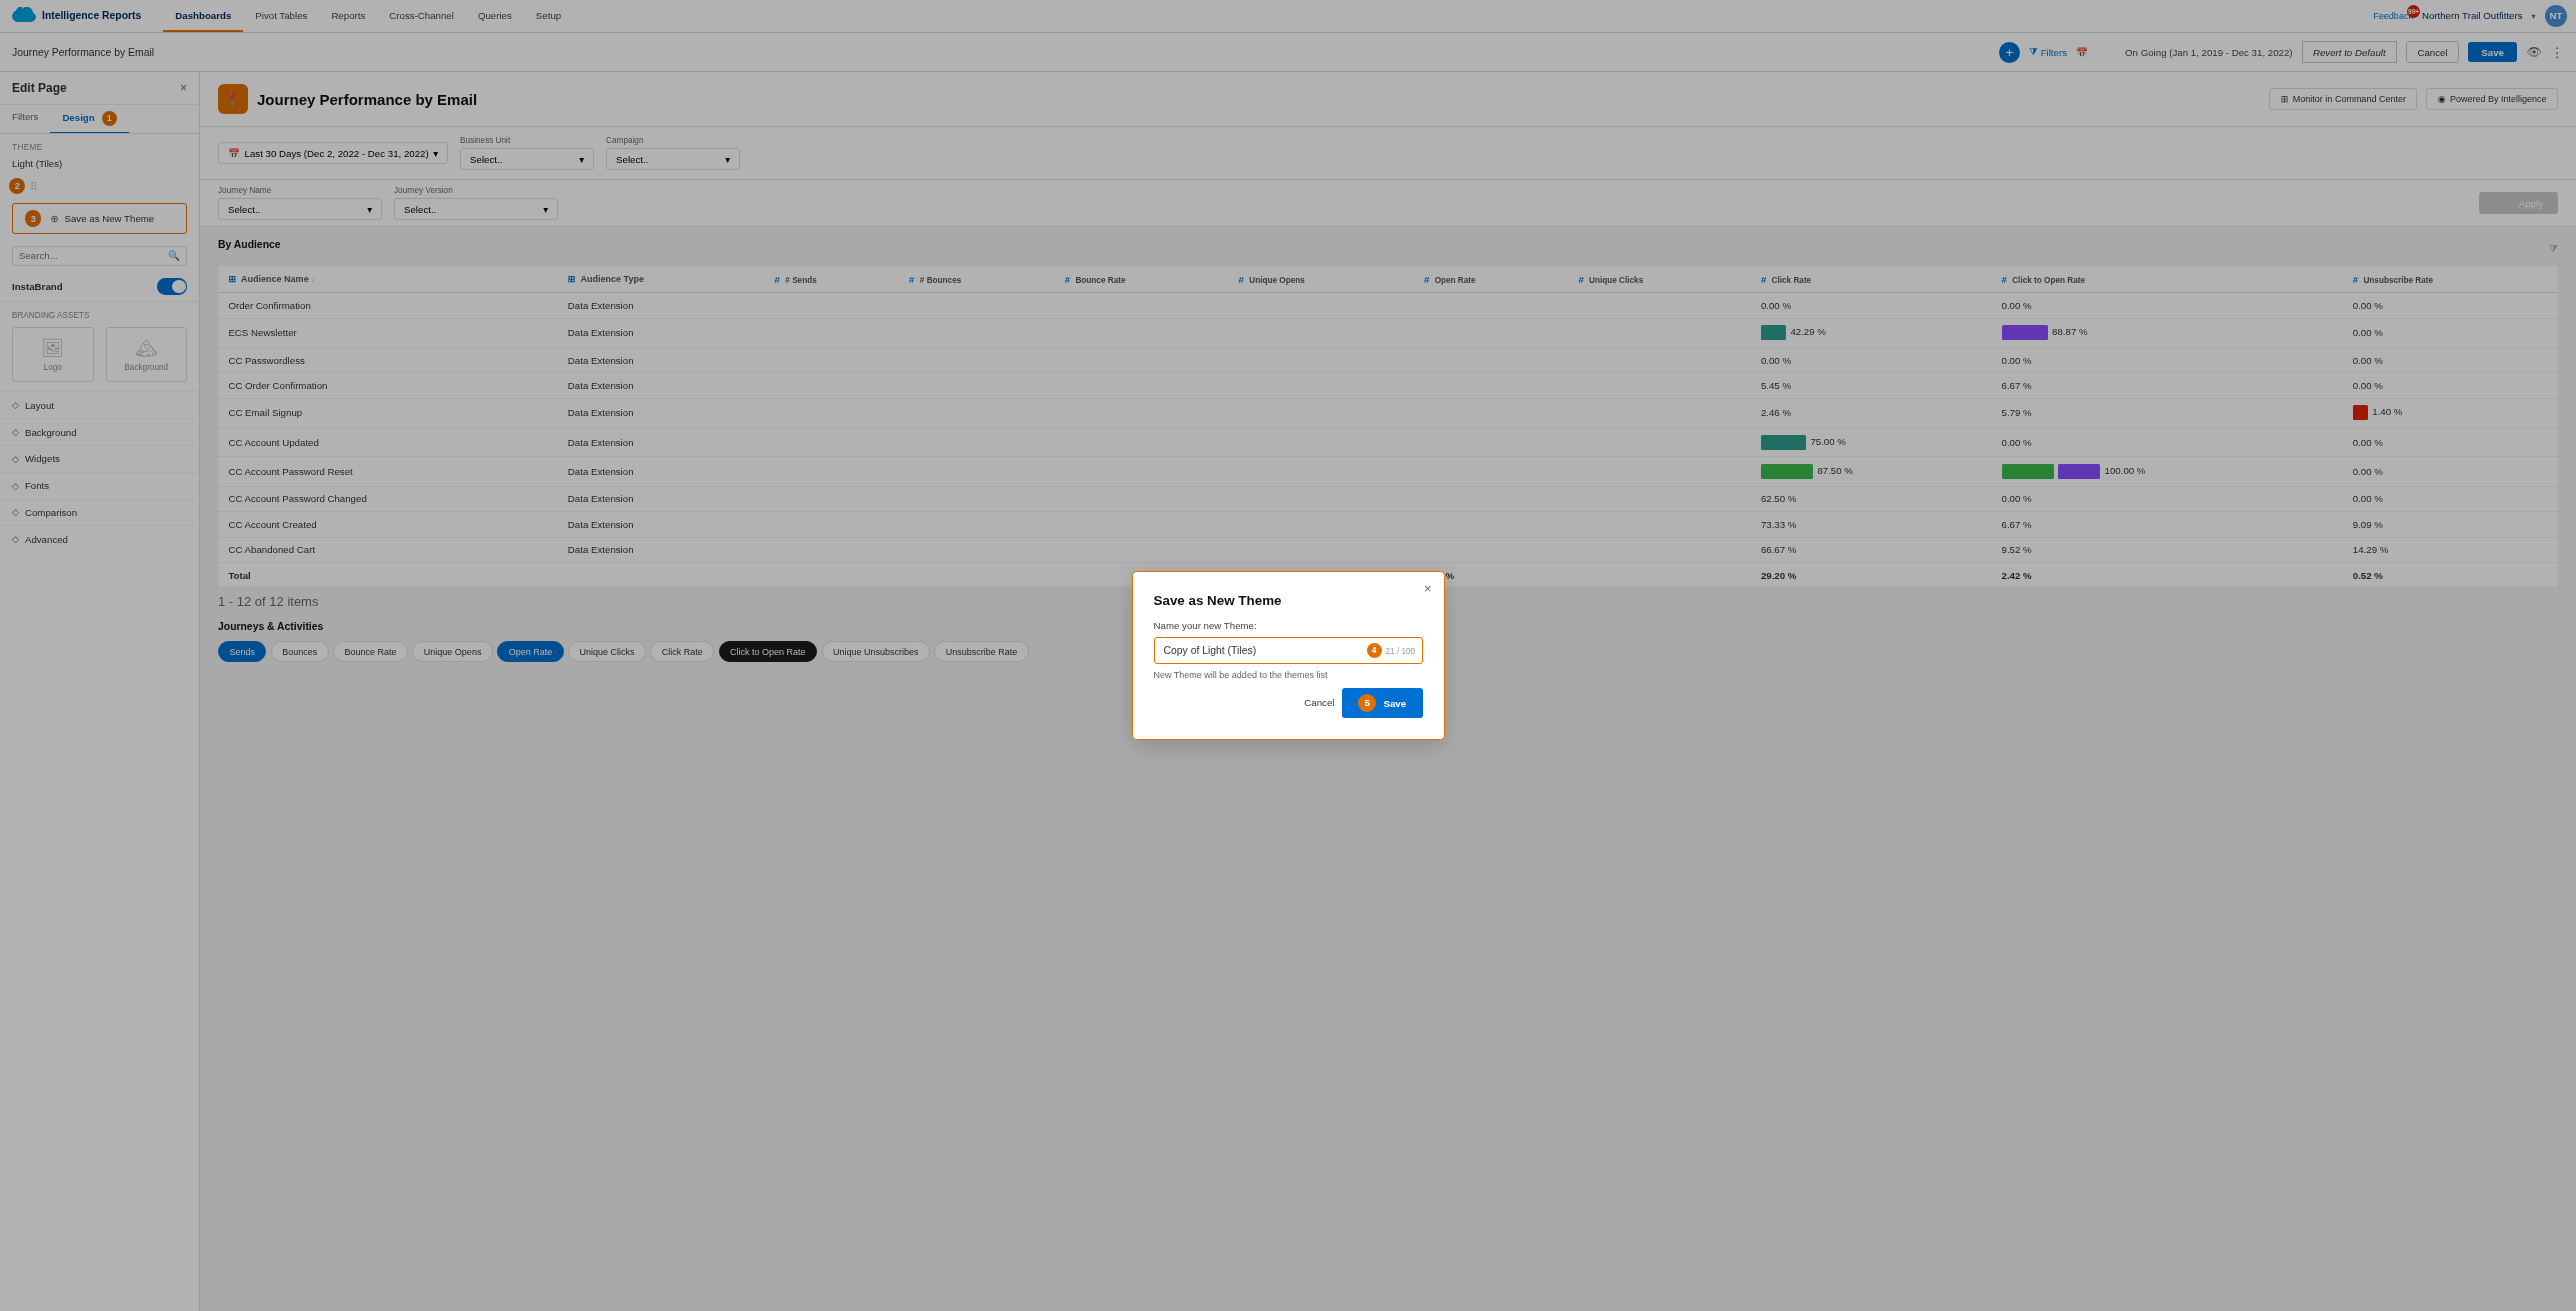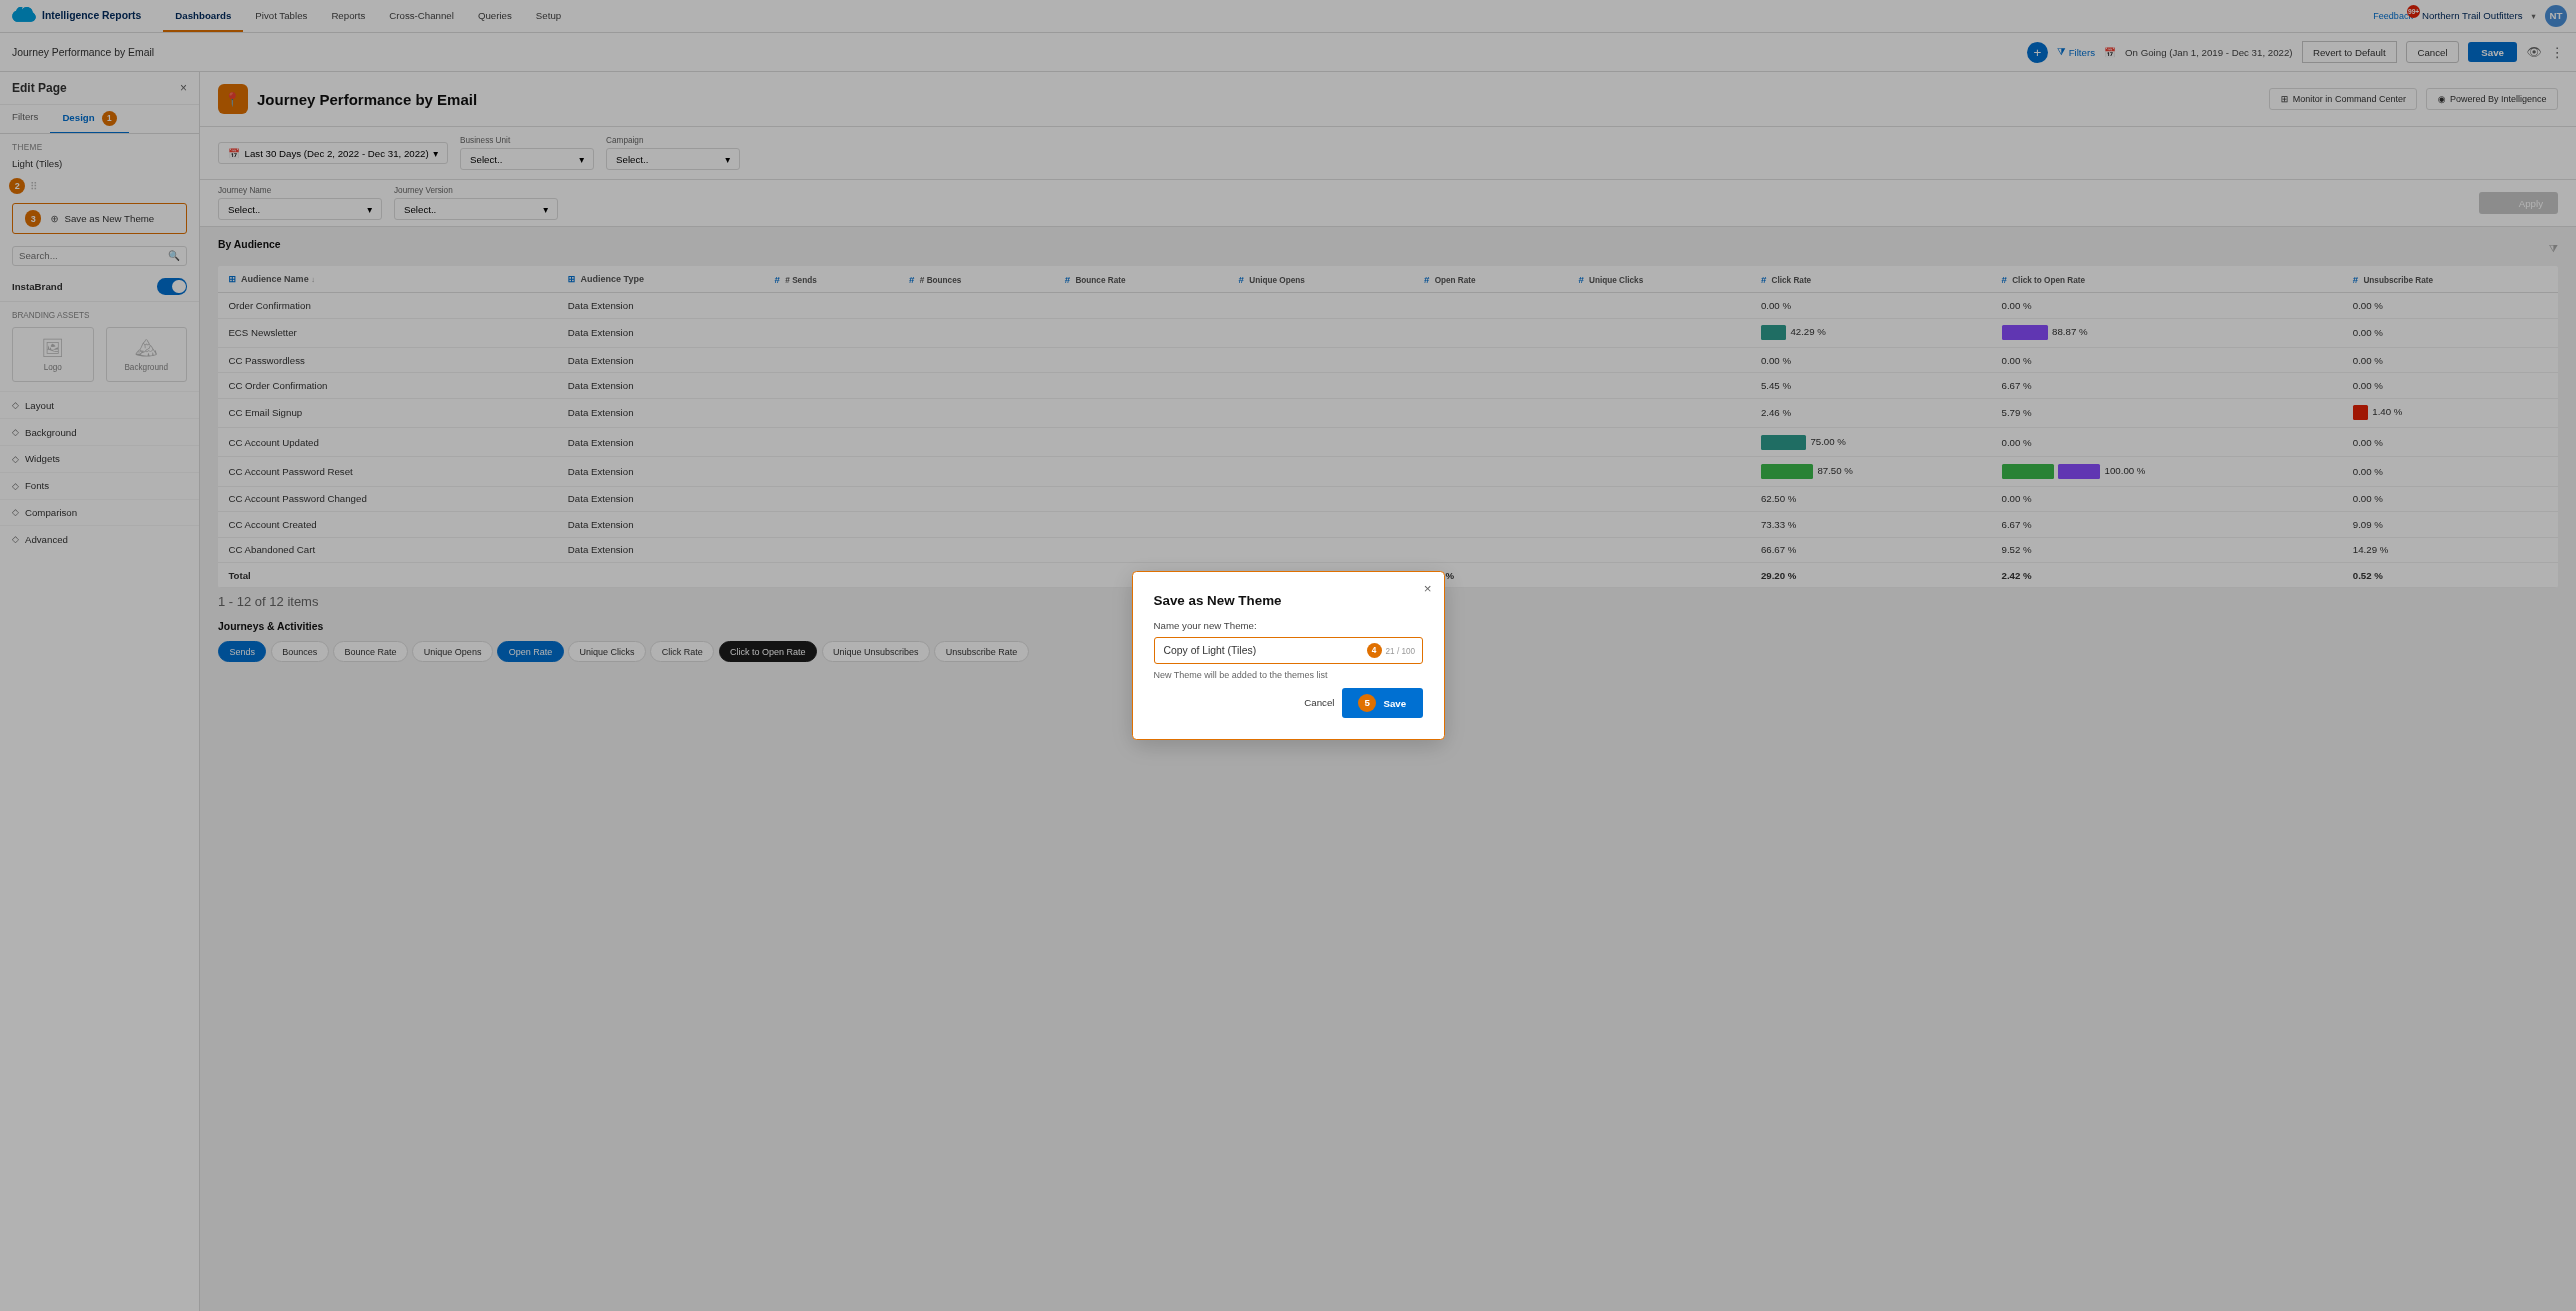--- a/index.html
+++ b/index.html
@@ -53,24 +53,24 @@
     }
     .toolbar-title { font-size: 10.4px; color: #333; font-weight: 500; flex: 1; }
     .toolbar-add-btn {
       width: 21px; height: 21px; border-radius: 50%; background: #0070d2;
       color: #fff; border: none; font-size: 13.4px; cursor: pointer;
       display: flex; align-items: center; justify-content: center;
     }
     .toolbar-filter-btn {
       display: flex; align-items: center; gap: 3px; font-size: 9.7px; color: #0070d2; cursor: pointer;
     }
-    .toolbar-date { font-size: 9.7px; color: #444; }
+    .toolbar-date { font-size: 9.7px; color: #444; margin-left: 28px; }
     .btn-revert {
       padding: 4.5px 10.4px; border: 0.7px solid #c9c9c9; background: #fff;
-      border-radius: 0; font-size: 9.7px; cursor: pointer; color: #333;
+      border-radius: 0; font-size: 9.7px; cursor: pointer; color: #333; font-style: italic;
     }
     .btn-cancel {
       padding: 4.5px 10.4px; border: 0.7px solid #c9c9c9; background: #fff;
       border-radius: 3px; font-size: 9.7px; cursor: pointer; color: #333;
     }
     .btn-save-main {
       padding: 4.5px 13.4px; background: #0070d2; color: #fff;
       border: none; border-radius: 3px; font-size: 9.7px; cursor: pointer; font-weight: 600;
     }
     .toolbar-eye { font-size: 12px; color: #666; cursor: pointer; }

